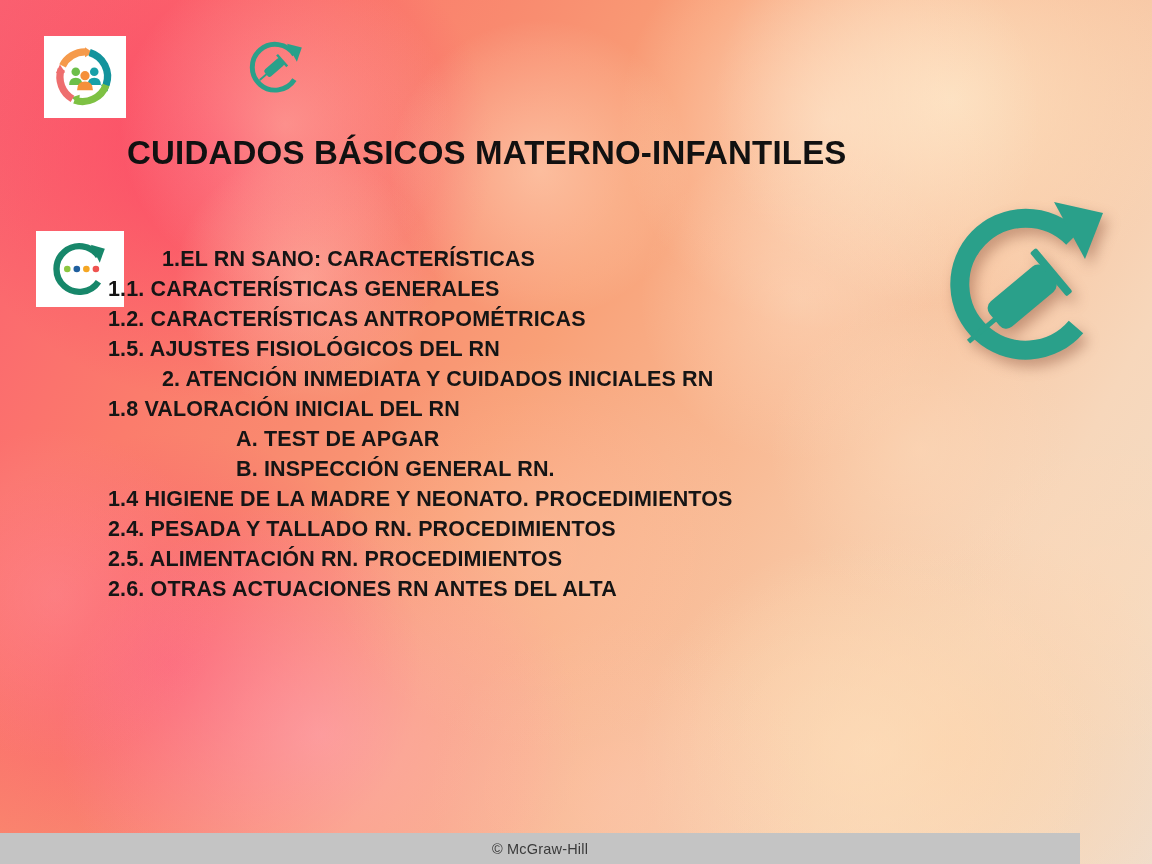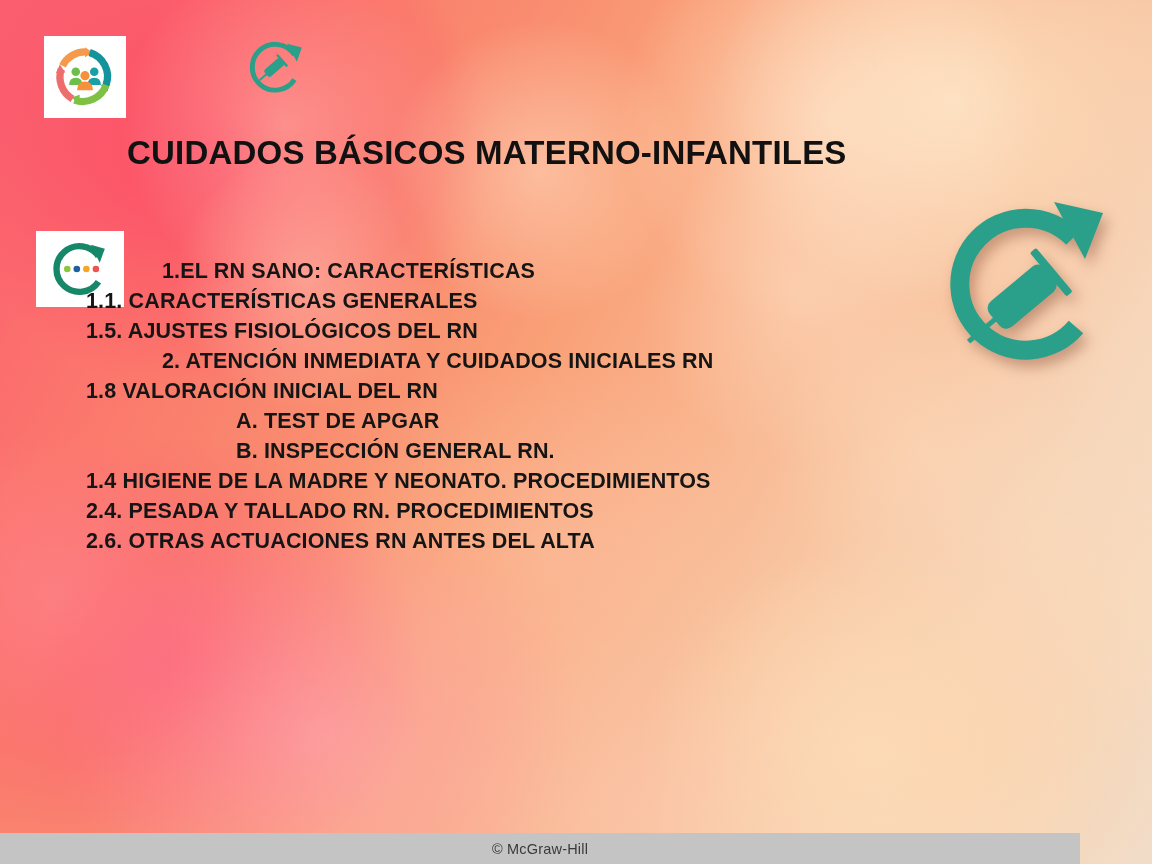--- a/index.html
+++ b/index.html
@@ -123,33 +123,33 @@
     font-size: 33px;
     font-weight: bold;
     letter-spacing: 0.2px;
     color: #111111;
     white-space: nowrap;
   }
 
   #outline {
     position: absolute;
     left: 0;
-    top: 256px;
+    top: 244px;
     width: 932px;
   }
   .outline-line {
     color: #151515;
     font-size: 21.5px;
     font-weight: bold;
     letter-spacing: 0.15px;
     line-height: 30px;
     white-space: nowrap;
   }
   .lvl-0 { padding-left: 162px; }
-  .lvl-1 { padding-left: 86px; }
+  .lvl-1 { padding-left: 108px; }
   .lvl-2 { padding-left: 236px; }
 
   
   #footer-bar {
     position: absolute;
     left: 0;
     bottom: 0;
     width: 1080px;
     height: 31px;
     background: #c4c4c4;
@@ -244,27 +244,29 @@
         <rect x="18" y="110" width="35" height="5" fill="#2aa08a"></rect>
       </g>
     </svg>
   </div>
 
   <div id="slide-title">CUIDADOS BÁSICOS MATERNO-INFANTILES</div>
 
   <div id="outline">
     <div class="outline-line lvl-0">1.EL RN SANO: CARACTERÍSTICAS</div>
     <div class="outline-line lvl-1">1.1. CARACTERÍSTICAS GENERALES</div>
+    <div class="outline-line lvl-1">1.2. CARACTERÍSTICAS ANTROPOMÉTRICAS</div>
     <div class="outline-line lvl-1">1.5. AJUSTES FISIOLÓGICOS DEL RN</div>
     <div class="outline-line lvl-0">2. ATENCIÓN INMEDIATA Y CUIDADOS INICIALES RN</div>
     <div class="outline-line lvl-1">1.8 VALORACIÓN INICIAL DEL RN</div>
     <div class="outline-line lvl-2">A. TEST DE APGAR</div>
     <div class="outline-line lvl-2">B. INSPECCIÓN GENERAL RN.</div>
     <div class="outline-line lvl-1">1.4 HIGIENE DE LA MADRE Y NEONATO. PROCEDIMIENTOS</div>
     <div class="outline-line lvl-1">2.4. PESADA Y TALLADO RN. PROCEDIMIENTOS</div>
+    <div class="outline-line lvl-1">2.5. ALIMENTACIÓN RN. PROCEDIMIENTOS</div>
     <div class="outline-line lvl-1">2.6. OTRAS ACTUACIONES RN ANTES DEL ALTA</div>
   </div>
 
   <div id="footer-bar">
     <span id="footer-text">© McGraw-Hill</span>
   </div>
 
 </div>
 
 </body></html>

